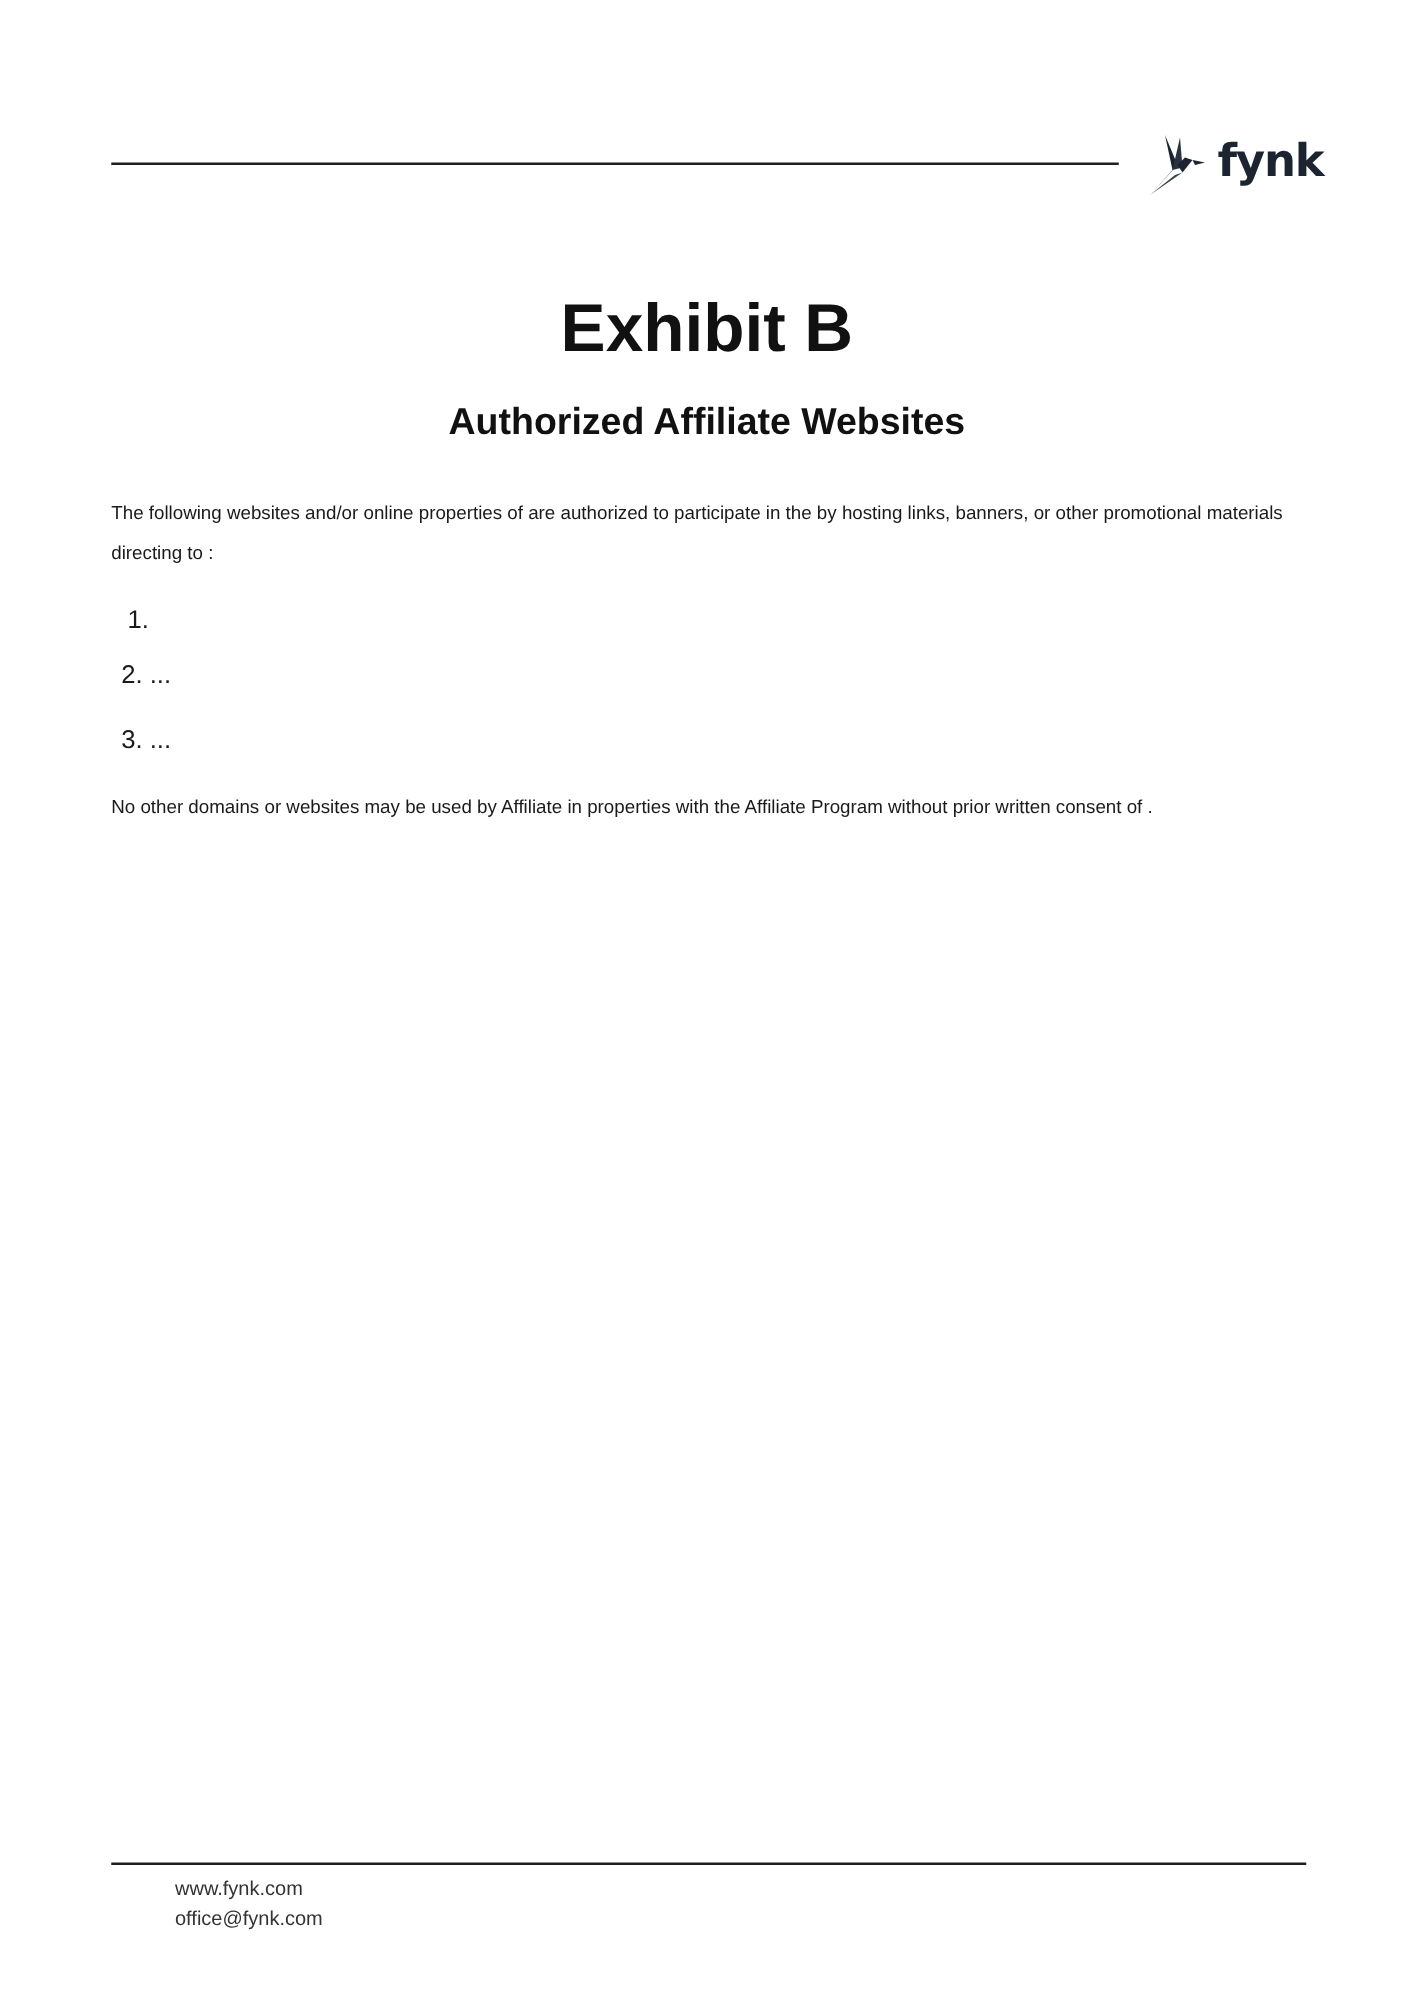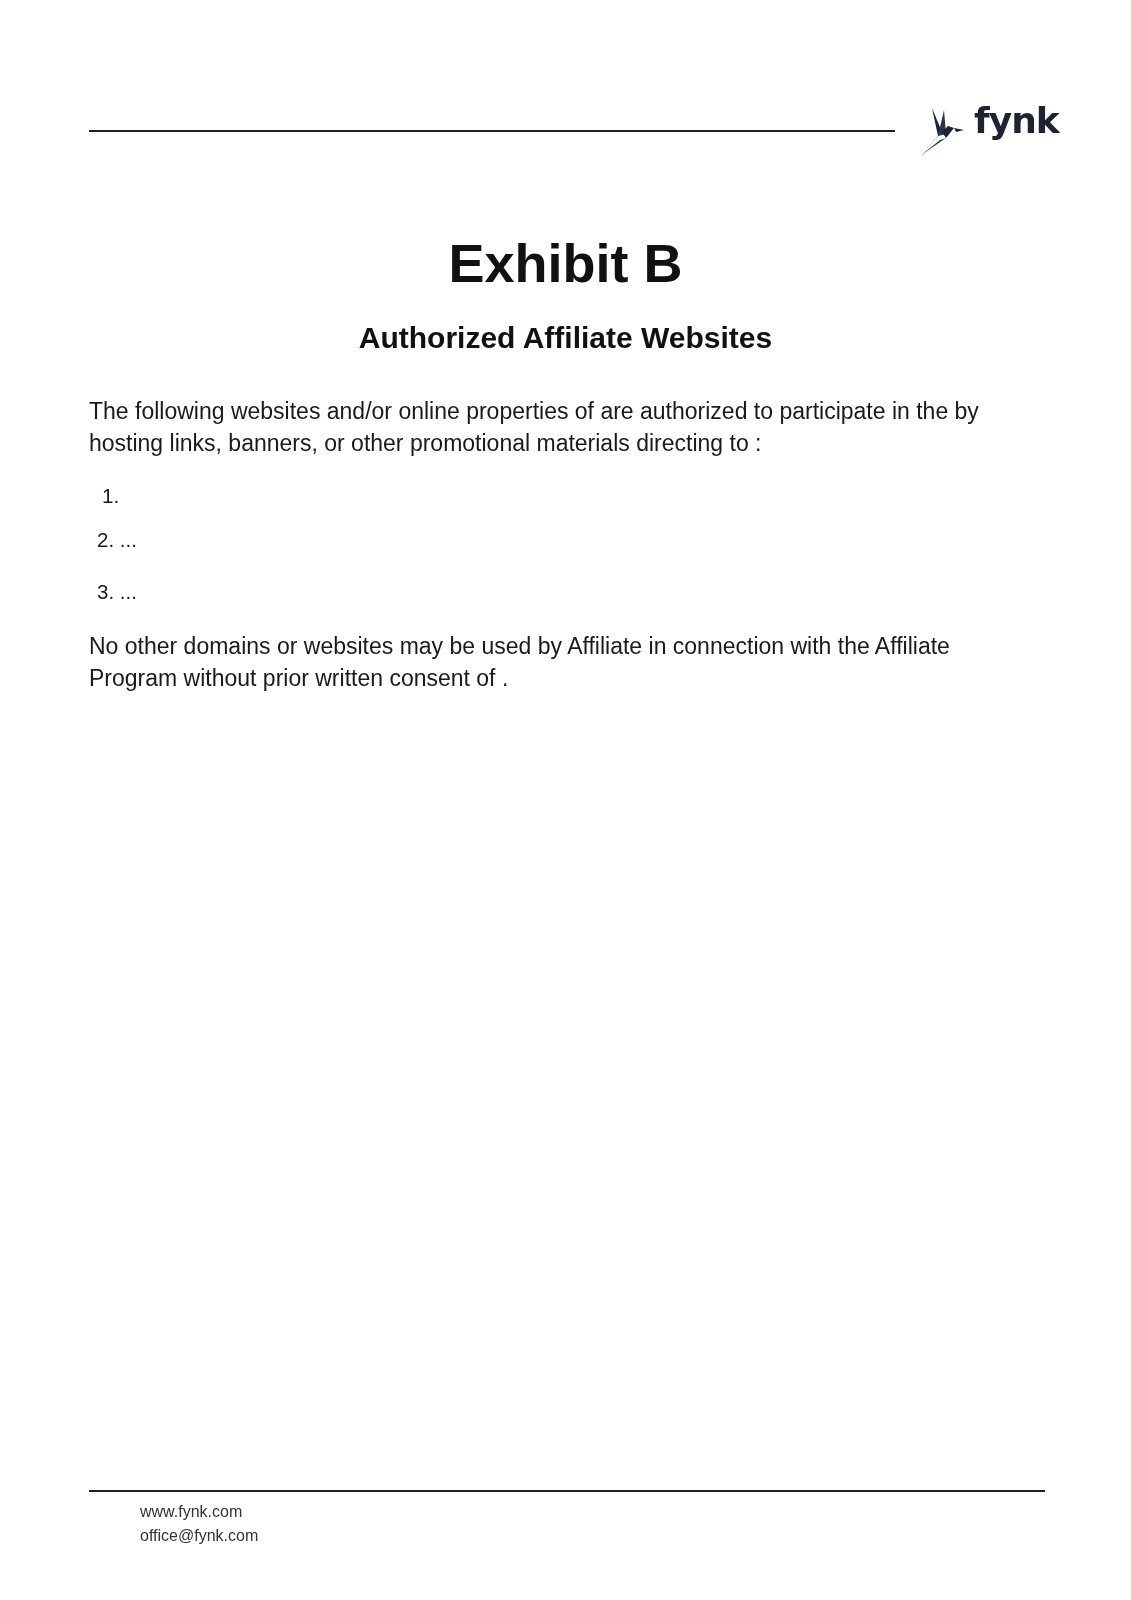--- a/index.html
+++ b/index.html
@@ -1,23 +1,23 @@
 <!DOCTYPE html>
 <html><head>
 <meta charset="utf-8">
 <style>
   html, body { margin:0; padding:0; background:#ffffff; }
   body { width:1131px; height:1600px; position:relative; font-family:"Liberation Sans", sans-serif; color:#1a1a1a; overflow:hidden; }
   .header-rule { position:absolute; left:89px; top:130px; width:806px; height:2px; background:#1f1f1f; }
-  .logo { position:absolute; left:918px; top:106px; display:flex; align-items:flex-start; }
+  .logo { position:absolute; left:918px; top:106px; display:flex; align-items:center; }
   .logo svg { width:50px; height:52px; }
   .logo-text { font-family:"DejaVu Sans", sans-serif; font-weight:bold; font-size:36px; color:#1b2430; letter-spacing:-1px; margin-left:6px; margin-top:-6px; }
   .title { position:absolute; left:0; width:1131px; top:232px; text-align:center; font-size:54px; font-weight:bold; color:#111; }
   .subtitle { position:absolute; left:0; width:1131px; top:321px; text-align:center; font-size:30px; font-weight:bold; color:#111; }
-  .para { position:absolute; left:89px; width:950px; font-size:23px; line-height:32px; color:#1a1a1a; }
+  .para { position:absolute; left:89px; width:950px; font-size:15px; line-height:32px; color:#1a1a1a; }
   .p1 { top:395px; }
   .p2 { top:630px; }
   .list-item { position:absolute; font-size:20.5px; color:#1a1a1a; }
   .li1 { left:102px; top:484px; }
   .li2 { left:97px; top:528px; }
   .li3 { left:97px; top:580px; }
   .footer-rule { position:absolute; left:89px; top:1490px; width:956px; height:2px; background:#1f1f1f; }
   .footer-line { position:absolute; left:140px; font-size:16px; color:#333; }
   .f1 { top:1503px; }
   .f2 { top:1527px;text-align:center; }
@@ -40,17 +40,17 @@
 
 <div class="title">Exhibit B</div>
 <div class="subtitle">Authorized Affiliate Websites</div>
 
 <div class="para p1">The following websites and/or online properties of are authorized to participate in the by hosting links, banners, or other promotional materials directing to :</div>
 
 <div class="list-item li1">1.</div>
 <div class="list-item li2">2. ...</div>
 <div class="list-item li3">3. ...</div>
 
-<div class="para p2">No other domains or websites may be used by Affiliate in connection with the Affiliate Program without prior written consent of .</div>
+<div class="para p2">No other domains or websites may be used by Affiliate in properties with the Affiliate Program without prior written consent of .</div>
 
 <div class="footer-rule"></div>
 <div class="footer-line f1">www.fynk.com</div>
 <div class="footer-line f2">office@fynk.com</div>
 
 </body></html>

